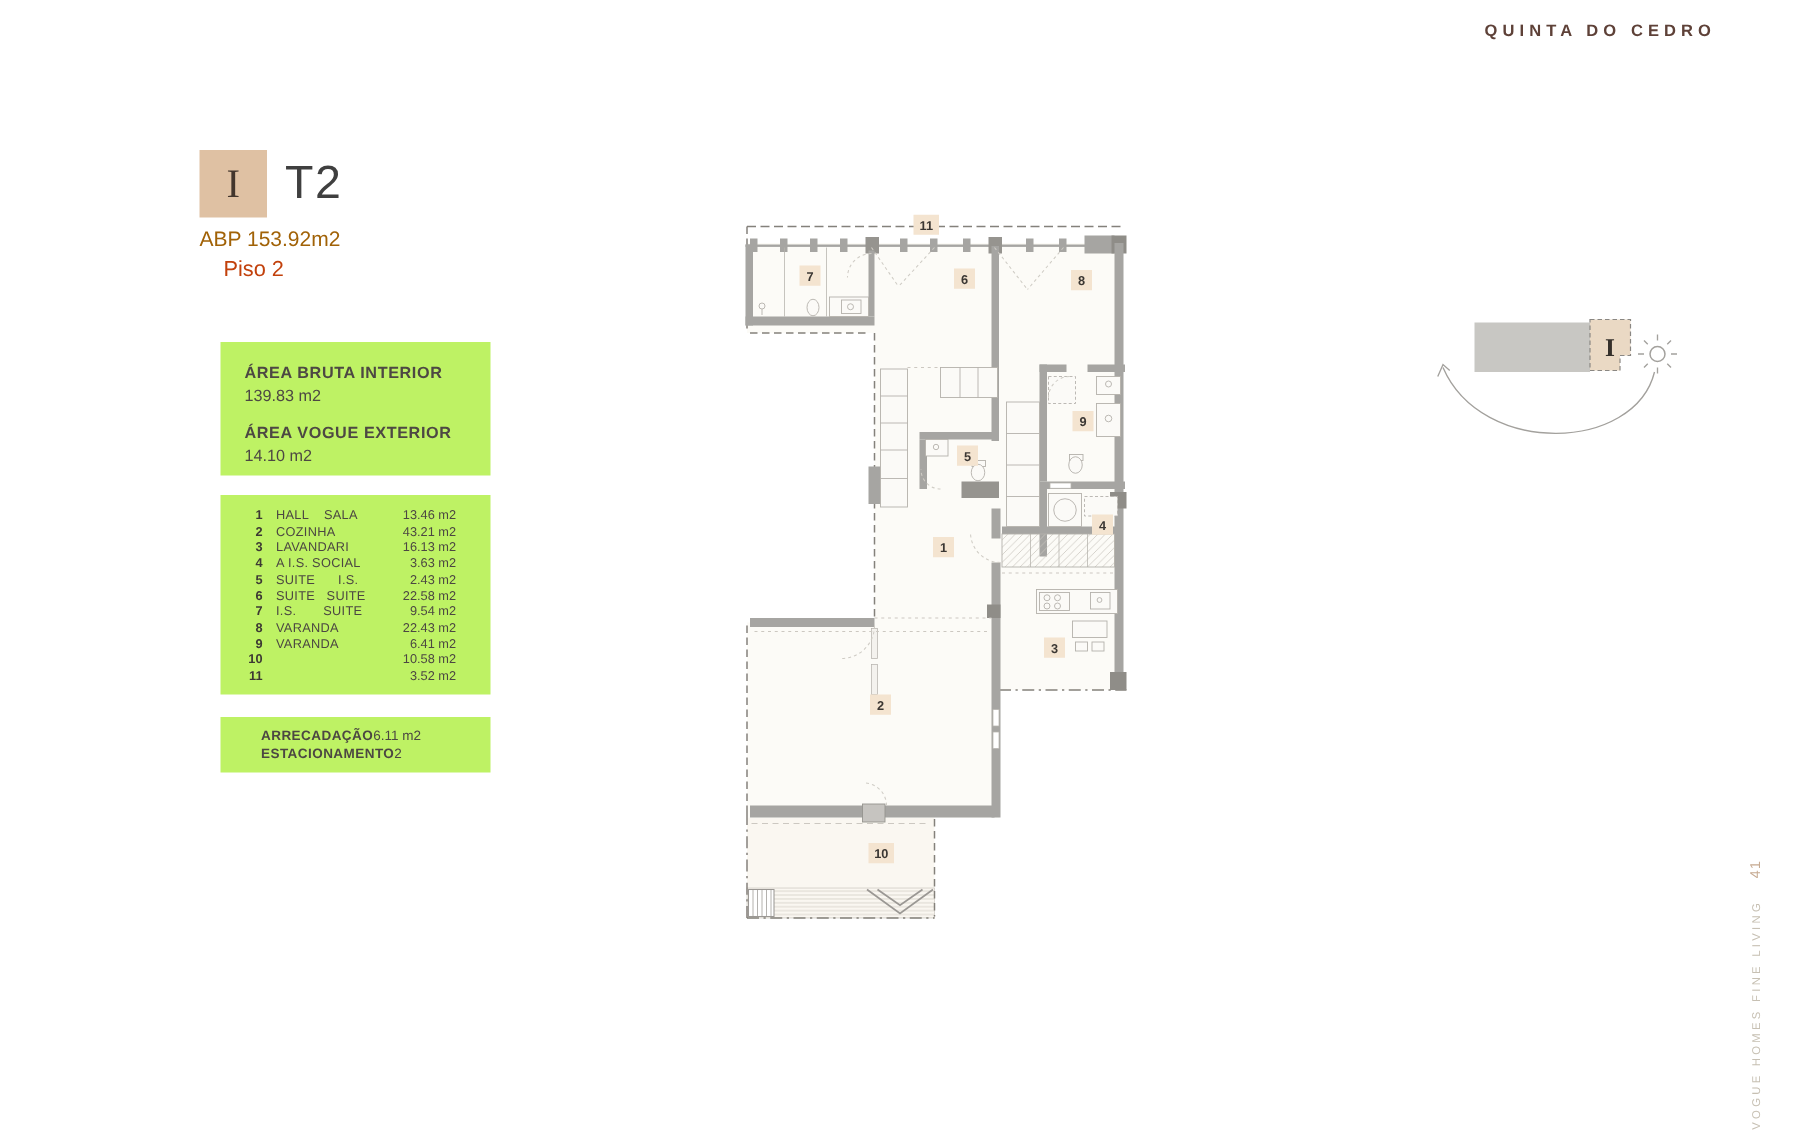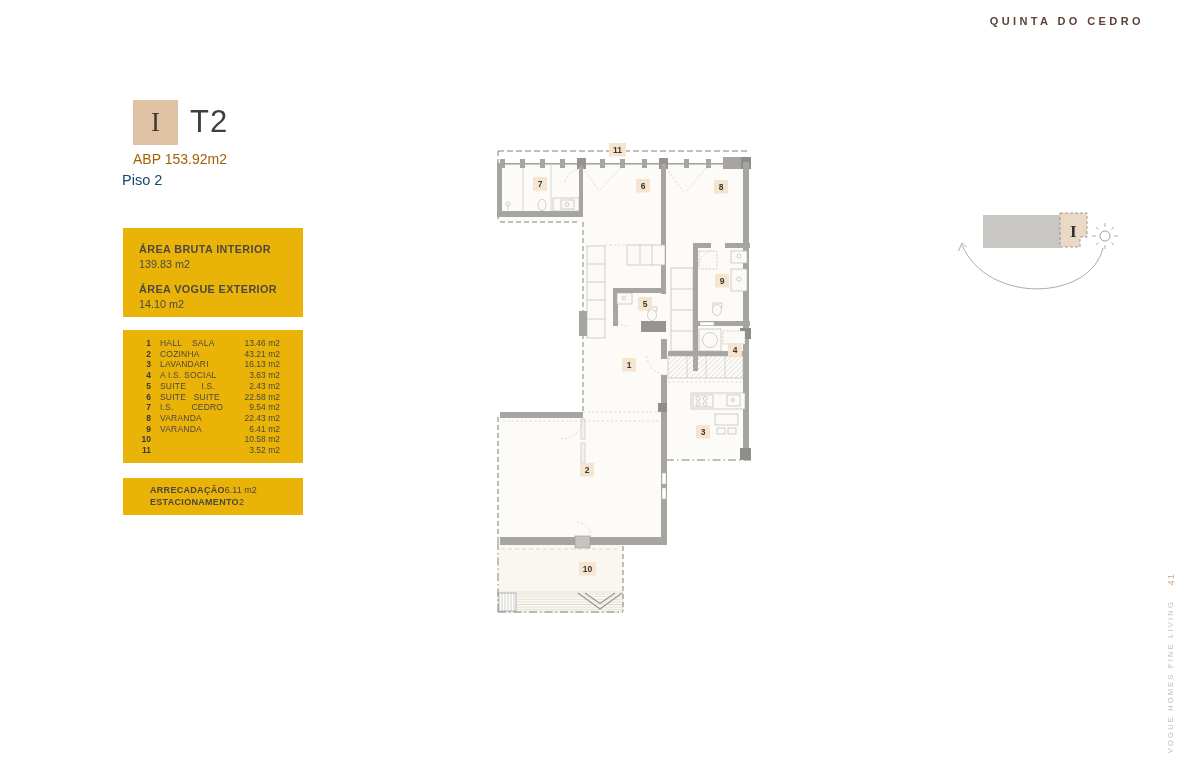--- a/index.html
+++ b/index.html
@@ -21,24 +21,24 @@
   .unit-badge {
     position:absolute; left:0; top:0; width:45px; height:45px;
     background:#dfc1a3; display:flex; align-items:center; justify-content:center;
     font-family:"Liberation Serif", serif; font-size:27px; color:#43362d;
   }
   .unit-type {
     position:absolute; left:57px; top:4px;
     font-size:31px; font-weight:500; color:#3f3f3f; letter-spacing:1px;
   }
   .unit-abp { position:absolute; left:133px; top:151px; font-size:14px; color:#a16207; }
-  .unit-floor { position:absolute; left:122px; top:172px; font-size:14.5px; color:#0c4a6e; }
-
-  
-  .panel { position:absolute; left:123px; width:180px; background:#eab308; }
+  .unit-floor { position:absolute; left:149px; top:172px; font-size:14.5px; color:#c2410c; }
+
+  
+  .panel { position:absolute; left:147px; width:180px; background:#bef264; }
   .panel-areas { top:228px; height:89px; padding:15px 16px; }
   .panel-areas .hd { font-size:10.8px; font-weight:700; letter-spacing:.4px; color:#4d4843; }
   .panel-areas .val { font-size:10.8px; color:#4d4843; margin-top:3px; }
   .panel-areas .grp + .grp { margin-top:13px; }
 
   .panel-rooms { top:330px; height:133px; padding:8px 23px 8px 12px; }
   .room-row { display:flex; font-size:8.5px; line-height:10.7px; color:#4c4742; }
   .room-row .num { width:16px; text-align:right; font-weight:700; color:#3d3933; }
   .room-row .lbl { flex:1; margin-left:9px; white-space:pre; letter-spacing:.2px; }
   .room-row .area { text-align:left; }
@@ -116,21 +116,21 @@
       <span class="lbl">SUITE      I.S.</span>
       <span class="area">2.43 m2</span>
     </div>
     <div class="room-row">
       <span class="num">6</span>
       <span class="lbl">SUITE   SUITE</span>
       <span class="area">22.58 m2</span>
     </div>
     <div class="room-row">
       <span class="num">7</span>
-      <span class="lbl">I.S.       CEDRO</span>
+      <span class="lbl">I.S.       SUITE</span>
       <span class="area">9.54 m2</span>
     </div>
     <div class="room-row">
       <span class="num">8</span>
       <span class="lbl">VARANDA</span>
       <span class="area">22.43 m2</span>
     </div>
     <div class="room-row">
       <span class="num">9</span>
       <span class="lbl">VARANDA</span>

